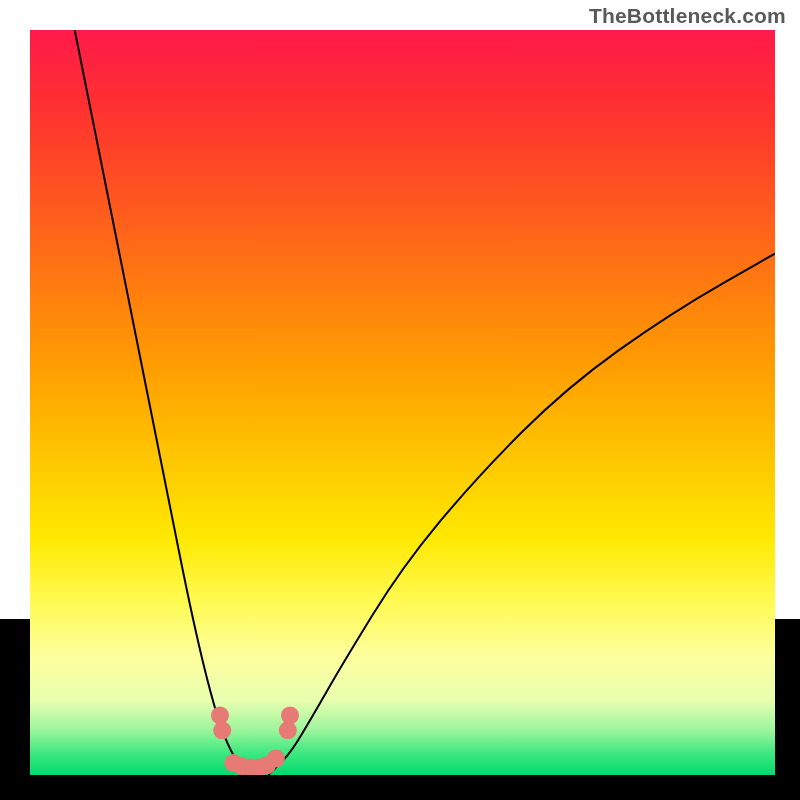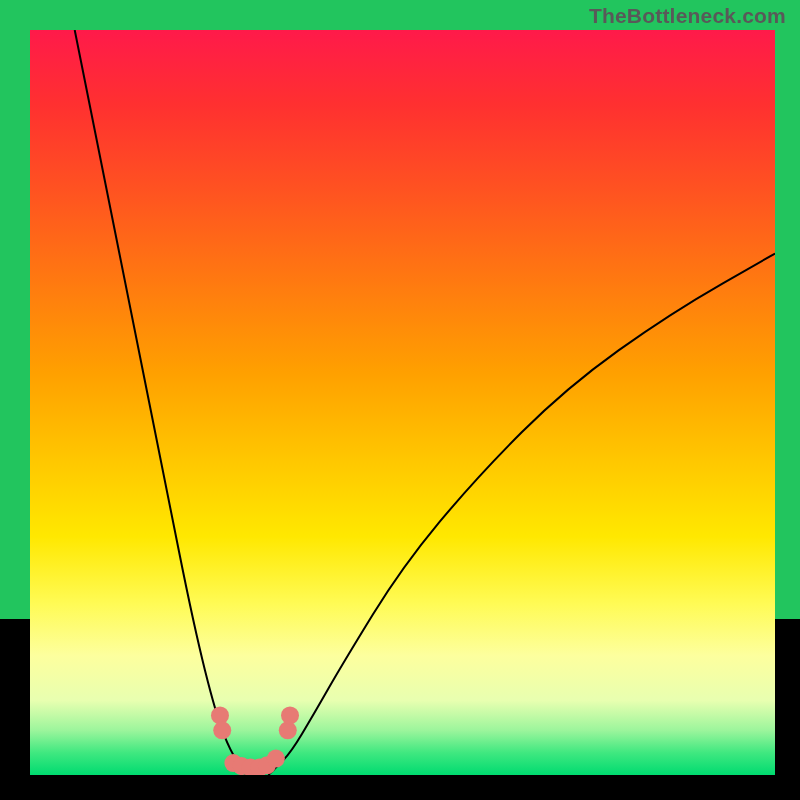--- a/index.html
+++ b/index.html
@@ -1,21 +1,21 @@
 <!DOCTYPE html>
 <html><head>
 <meta charset="utf-8">
 <style>
   * { margin: 0; padding: 0; box-sizing: border-box; }
   html, body { width: 800px; height: 800px; background: #000; overflow: hidden; }
   .frame {
     position: absolute;
     left: 0; top: 0;
     width: 800px; height: 619px;
-    background: #22c55e;
+    background: #ffffff;
   }
   .plot {
     position: absolute;
     left: 30px; top: 30px;
     width: 745px; height: 745px;
     background: linear-gradient(to bottom,
       #ff1a4a 0%,
       #ff3030 10%,
       #ff5420 22%,
       #ff7a10 34%,

